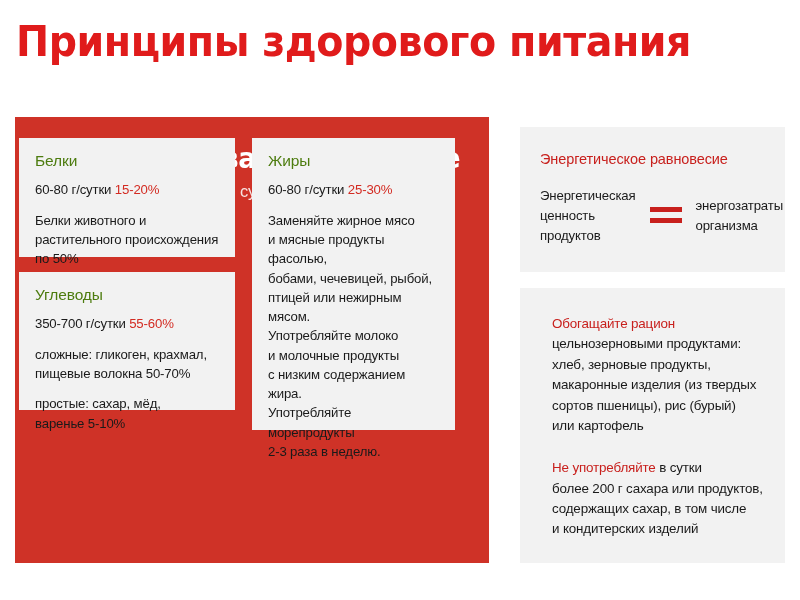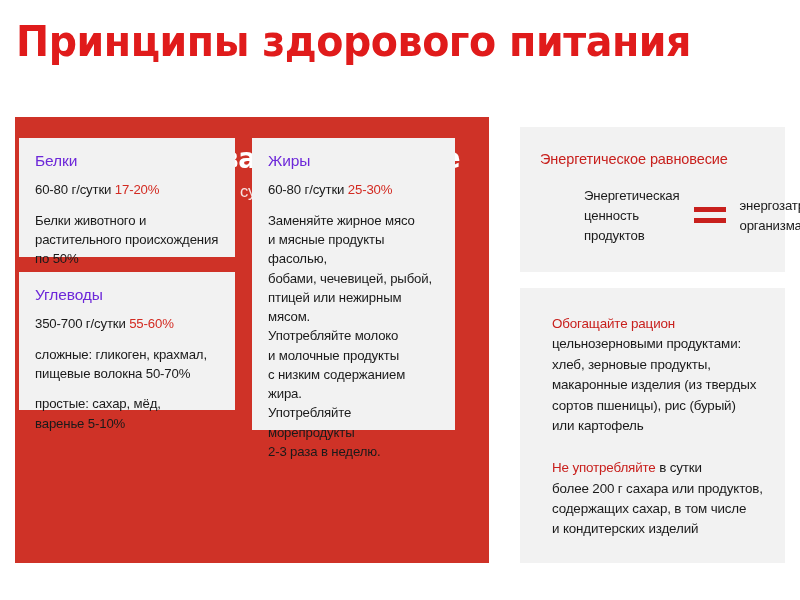--- a/index.html
+++ b/index.html
@@ -86,21 +86,21 @@
   .card {
     background: #f2f2f2;
     box-sizing: border-box;
     padding: 14px 16px 14px 16px;
   }
   .card-proteins  { height: 119px; }
   .card-carbs     { height: 138px; margin-top: 15px; }
   .card-fats      { height: 292px; }
 
   .card-heading {
-    color: #6d28d9;
+    color: #4d7c0f;
     font-size: 15.5px;
     margin: 0 0 11px 0;
     letter-spacing: -0.1px;
   }
   .card-line {
     font-size: 13.2px;
     color: #1a1a1a;
     line-height: 1.42;
     margin: 0 0 11px 0;
     letter-spacing: -0.15px;
@@ -133,21 +133,20 @@
   .gray-heading {
     color: #c8201d;
     font-size: 14.5px;
     margin: 0 0 19px 0;
     letter-spacing: -0.1px;
   }
   .equation {
     display: flex;
     align-items: center;
     gap: 14px;
-    margin-left: 44px;
   }
   .eq-left, .eq-right {
     font-size: 13.2px;
     color: #1a1a1a;
     line-height: 1.5;
     letter-spacing: -0.15px;
     white-space: pre-line;
   }
   .equals-sign {
     display: flex;
@@ -186,21 +185,21 @@
     <div class="panel-subtitle">Пропорции калорийности суточного рациона</div>
   </div>
 </div>
 
 <div class="cards">
 
   <div class="col-left">
 
     <div class="card card-proteins">
       <div class="card-heading">Белки</div>
-      <div class="card-line"><span>60-80 г/сутки </span><span class="pct">17-20%</span></div>
+      <div class="card-line"><span>60-80 г/сутки </span><span class="pct">15-20%</span></div>
       <div class="card-para">Белки животного и растительного происхождения по 50%</div>
     </div>
 
     <div class="card card-carbs">
       <div class="card-heading">Углеводы</div>
       <div class="card-line"><span>350-700 г/сутки </span><span class="pct">55-60%</span></div>
       <div class="card-para">сложные: гликоген, крахмал,
 пищевые волокна 50-70%</div>
       <div class="card-para">простые: сахар, мёд,
 варенье 5-10%</div>

